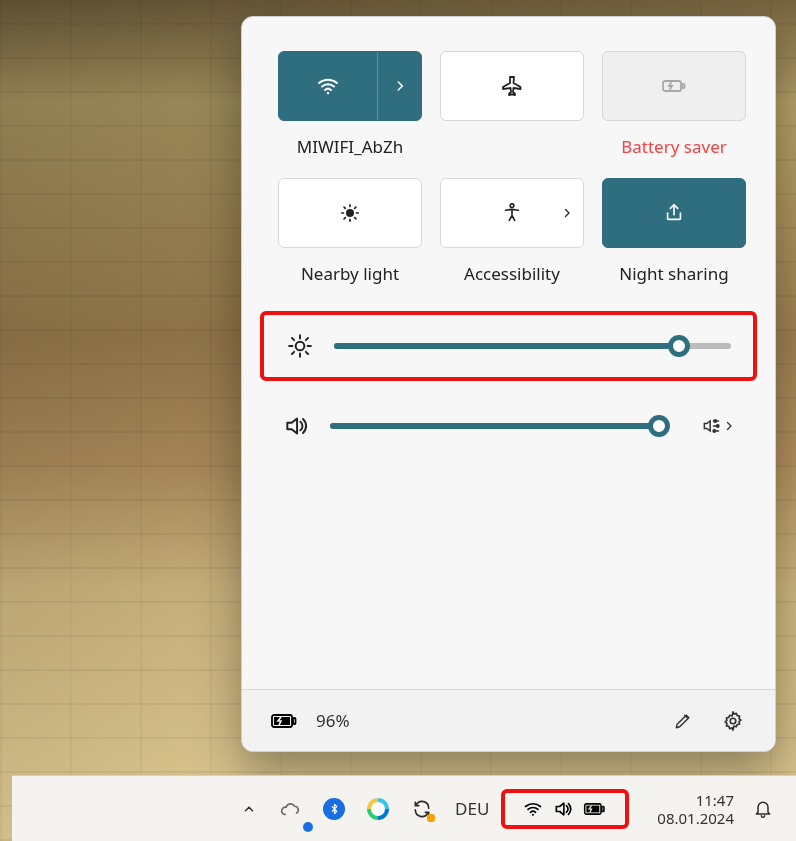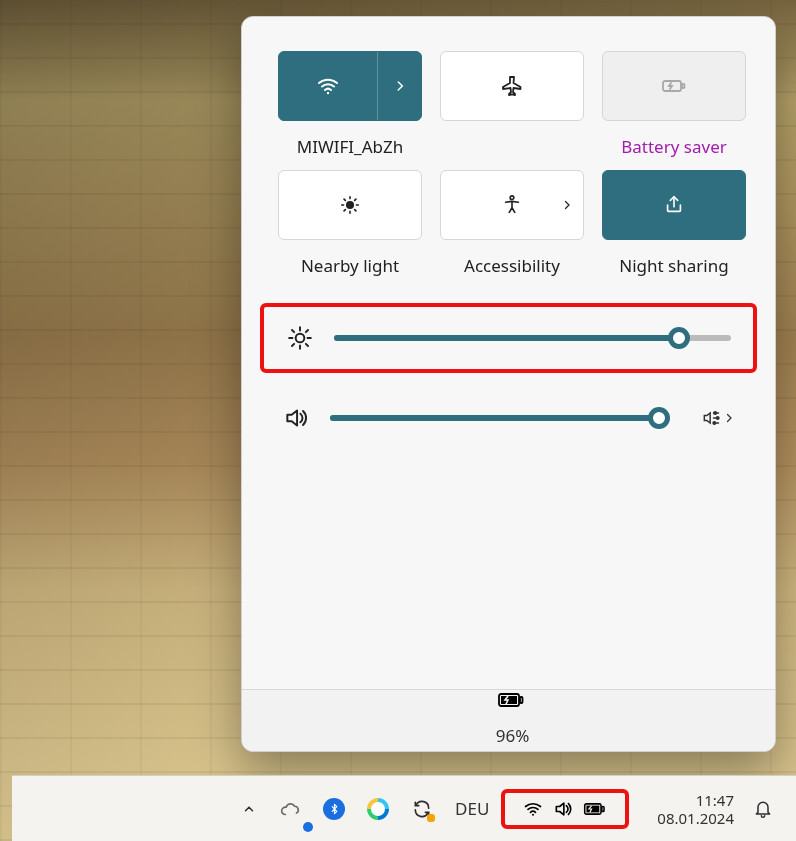--- a/index.html
+++ b/index.html
@@ -23,51 +23,51 @@
 
   
   .flyout {
     position: absolute; left: 241px; top: 16px; width: 535px; height: 736px;
     background: #f7f7f7; border-radius: 12px; border: 1px solid #d0d0d0;
     box-shadow: 0 20px 48px rgba(0,0,0,.35);
     display: flex; flex-direction: column;
   }
   .tile-grid {
     padding: 34px 36px 8px 36px;
-    display: grid; grid-template-columns: repeat(3, 144px); gap: 12px 18px;
+    display: grid; grid-template-columns: repeat(3, 144px); gap: 20px 18px;
     justify-content: space-between;
   }
   .tile-wrap { display:flex; flex-direction:column; align-items:center; gap:14px; }
   .tile {
     width: 144px; height: 70px; border-radius: 6px; border: 1px solid #d6d6d6;
     background: #fff; display:flex; align-items:center; justify-content:center; position:relative;
     color:#222;
   }
   .tile.on { background:#2e6e7e; border-color:#2e6e7e; color:#fff; }
   .tile.split .main { flex:1; display:flex; align-items:center; justify-content:center; }
   .tile.split .expand { width:44px; height:100%; display:flex; align-items:center; justify-content:center; border-left:1px solid rgba(255,255,255,.25);}
   .tile .chev-inline { position:absolute; right:10px; top:50%; transform:translateY(-50%);}
   .tile.disabled { background:#efefef; color:#a8a8a8; }
   .tile-label { font-size:17px; color:#222; text-align:center; }
-  .tile-label.disabled { color:#a21caf; }
+  .tile-label.disabled { color:#ef4444; }
 
   .sliders { padding: 18px 18px 12px 18px; }
   .highlight-box { border:4px solid #e11; border-radius:6px; padding:18px 22px; margin: 0 0 22px 0;}
   .slider-row { display:flex; align-items:center; gap:20px; }
   .slider-row .icon { width:28px; display:flex; justify-content:center; color:#222;}
   .track { position:relative; flex:1; height:6px; background:#bbb; border-radius:3px; }
   .fill { position:absolute; left:0; top:0; bottom:0; background:#2e6e7e; border-radius:3px; }
   .thumb { position:absolute; width:22px; height:22px; background:#fff; border:5px solid #2e6e7e; border-radius:50%; top:50%; transform:translate(-50%,-50%); }
   .volume-row { padding: 10px 22px 0 22px;}
   .expand-audio { margin-left:12px; display:flex; align-items:center; gap:2px; color:#333;}
 
   .footer {
     margin-top:auto; border-top:1px solid #d9d9d9; height:62px;
     display:flex; align-items:center; padding:0 24px 0 28px; gap:14px;
-    background:#f2f2f2; border-radius:0 0 12px 12px;flex-direction:column;
+    background:#f2f2f2; border-radius:0 0 12px 12px;
   }
   .footer .spacer { flex:1; }
   .footer-btn { width:36px; height:36px; display:flex; align-items:center; justify-content:center; border-radius:4px; color:#333;}
   .batt-pct { font-size:17px; color:#333; margin-left:4px;}
 
   
   .taskbar {
     position:absolute; left:12px; right:0; bottom:0; height:66px;
     background:#f5f3ef; border-top:1px solid #d5cfc2;
     display:flex; align-items:center; justify-content:flex-end; padding:0 12px 0 0; gap:2px;

